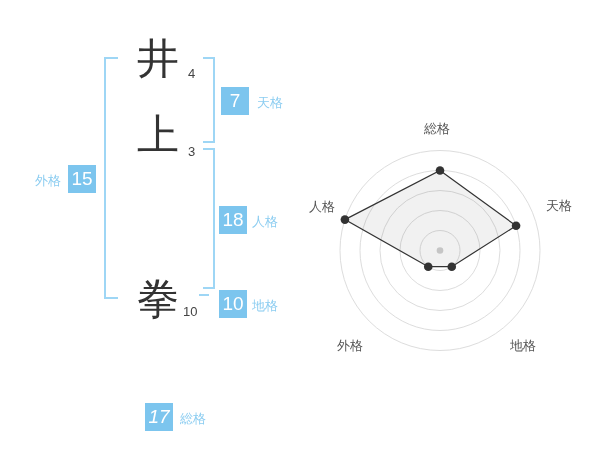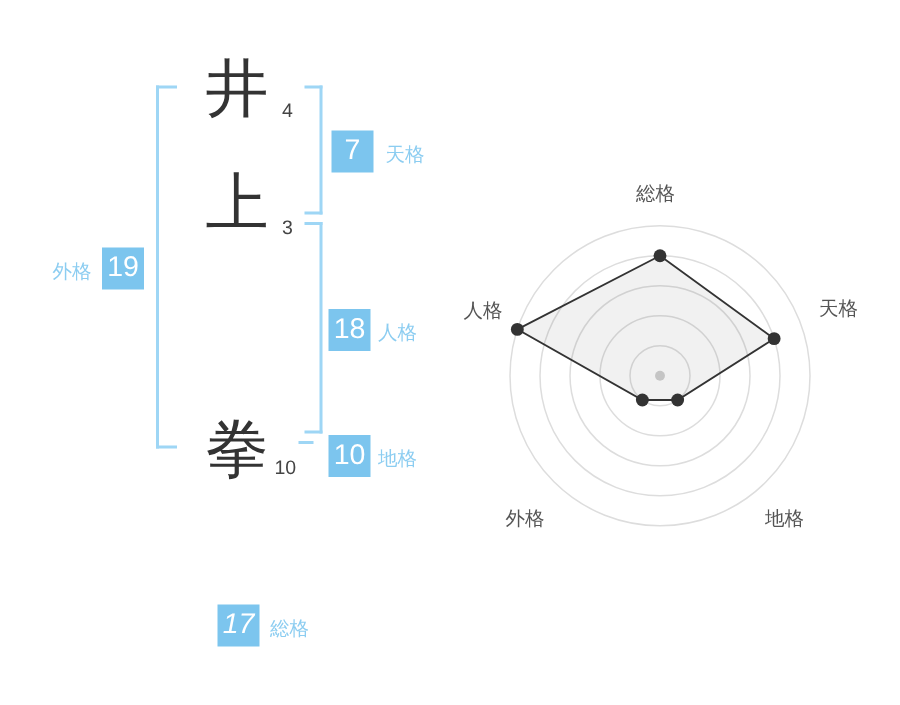--- a/index.html
+++ b/index.html
@@ -58,21 +58,21 @@
 
   <div class="vbox ten">7</div>
   <div class="vlabel ten">天格</div>
 
   <div class="vbox jin">18</div>
   <div class="vlabel jin">人格</div>
 
   <div class="vbox chi">10</div>
   <div class="vlabel chi">地格</div>
 
-  <div class="vbox gai">19</div>
+  <div class="vbox gai">15</div>
   <div class="vlabel gai">外格</div>
 
   <div class="vbox sou">17</div>
   <div class="vlabel sou">総格</div>
 
   <svg class="radar" id="radar-chart" width="280" height="260" viewBox="0 0 280 260">
       <circle cx="140" cy="140.5" r="20" fill="none" stroke="#dddddd" stroke-width="1"></circle>
       <circle cx="140" cy="140.5" r="40" fill="none" stroke="#dddddd" stroke-width="1"></circle>
       <circle cx="140" cy="140.5" r="60" fill="none" stroke="#dddddd" stroke-width="1"></circle>
       <circle cx="140" cy="140.5" r="80" fill="none" stroke="#dddddd" stroke-width="1"></circle>

